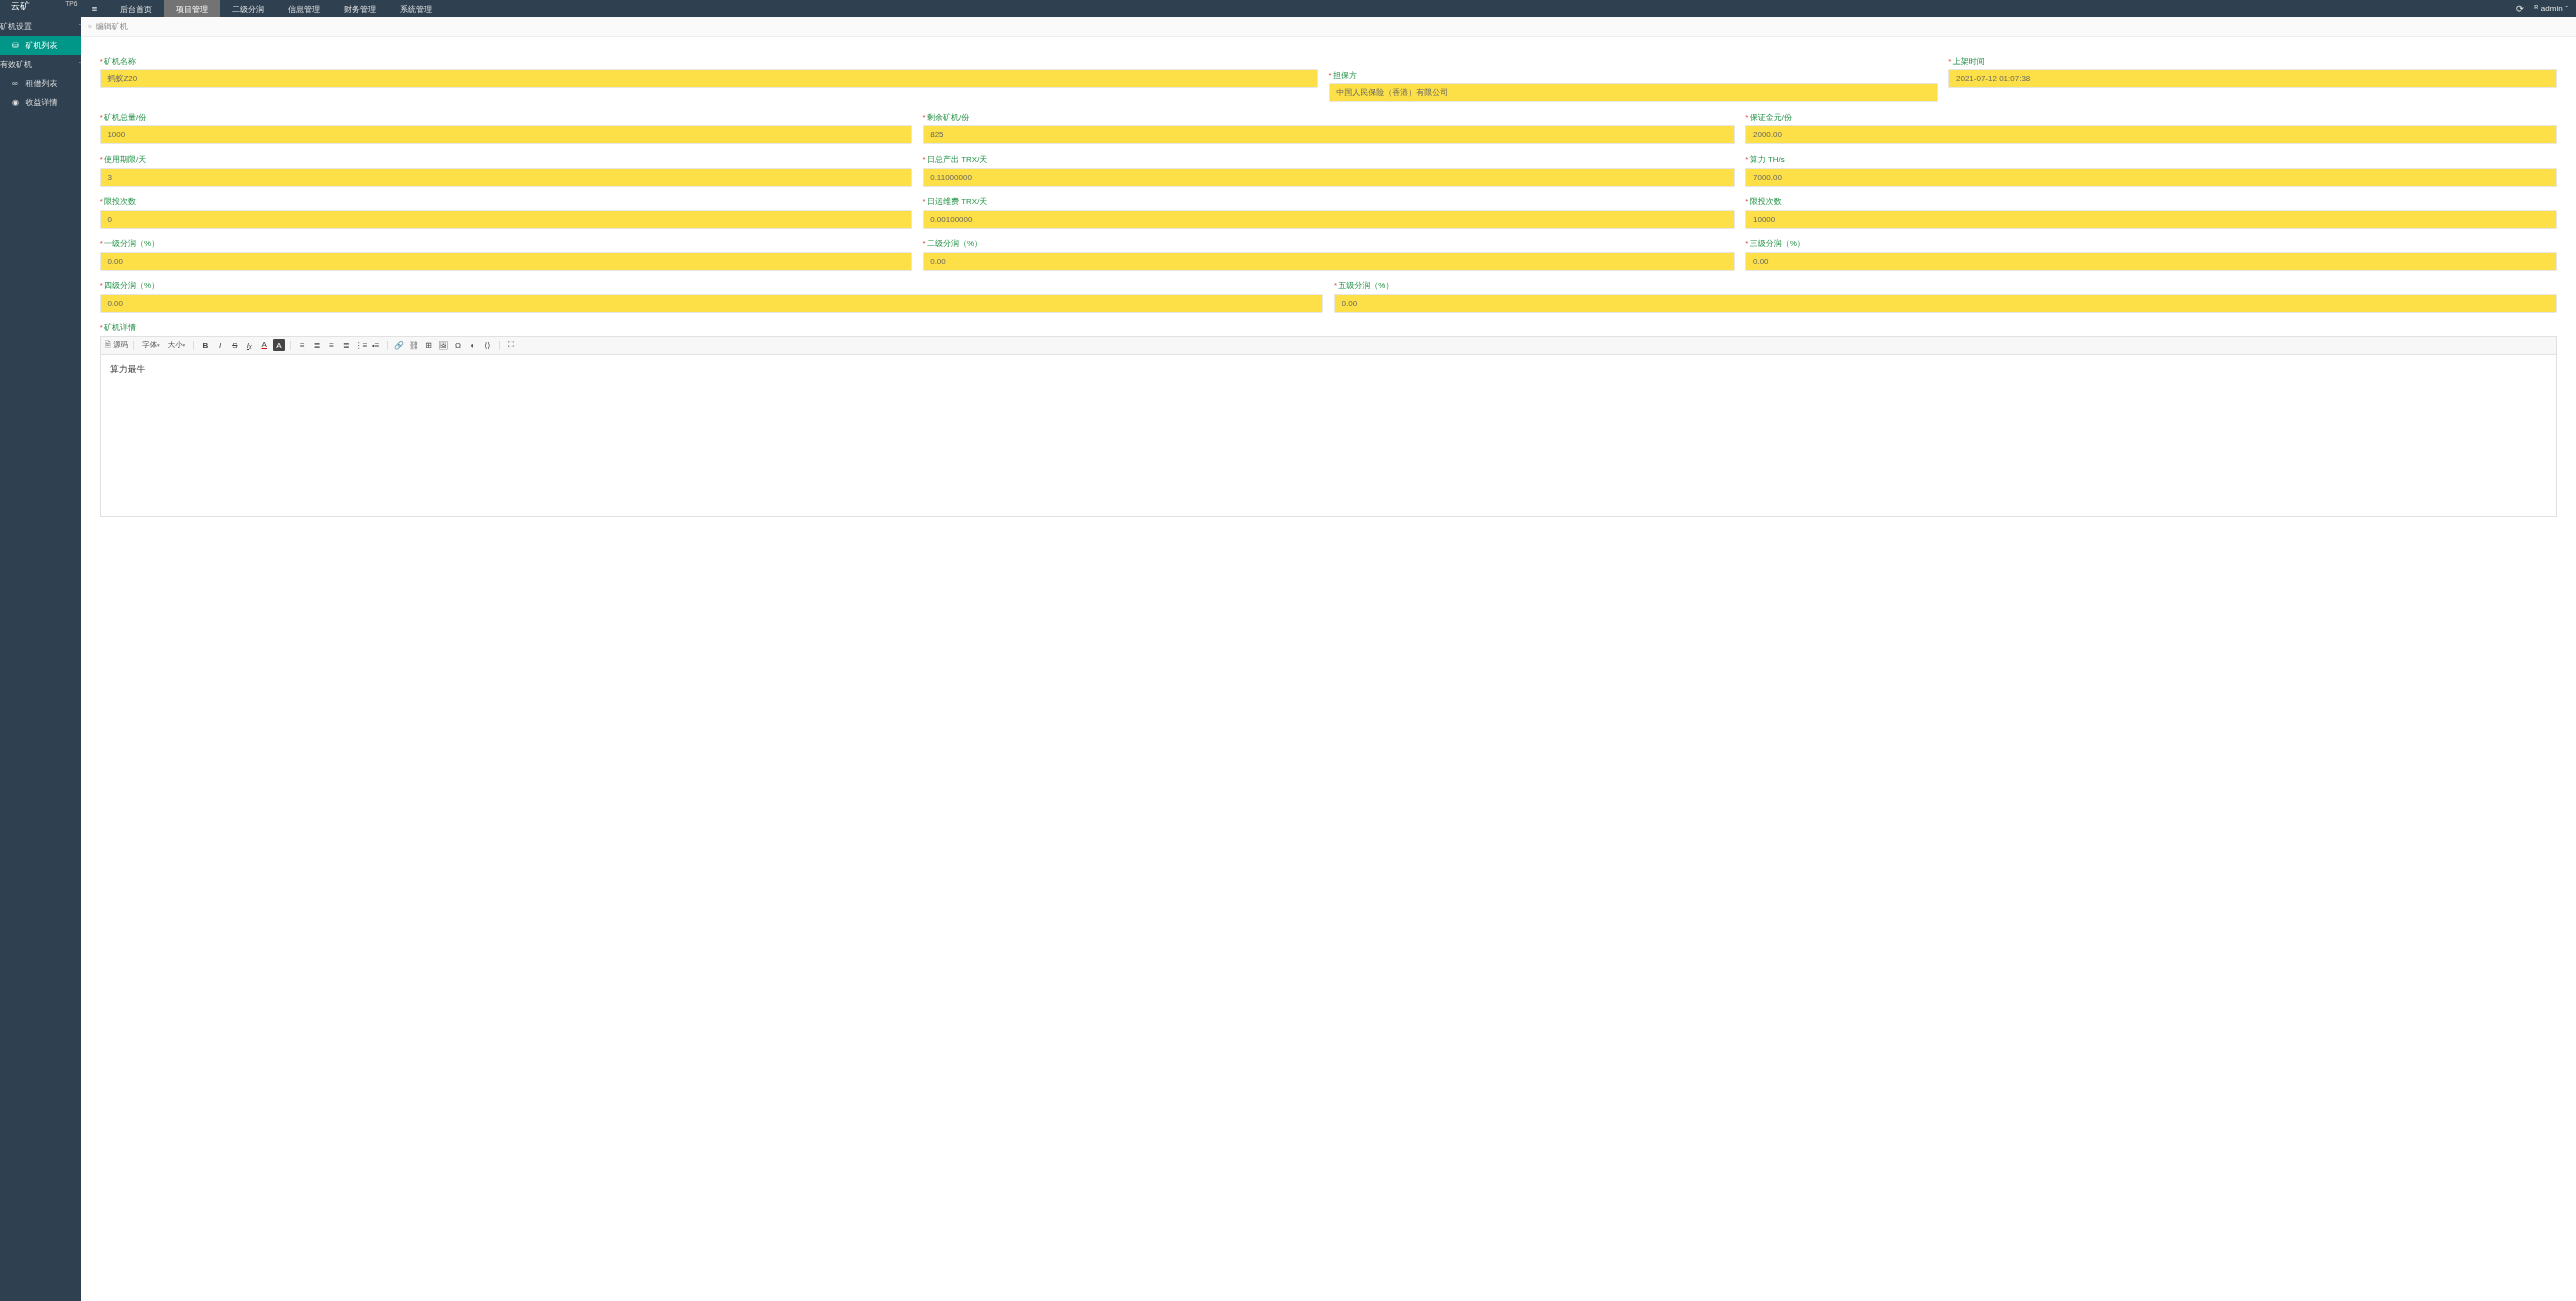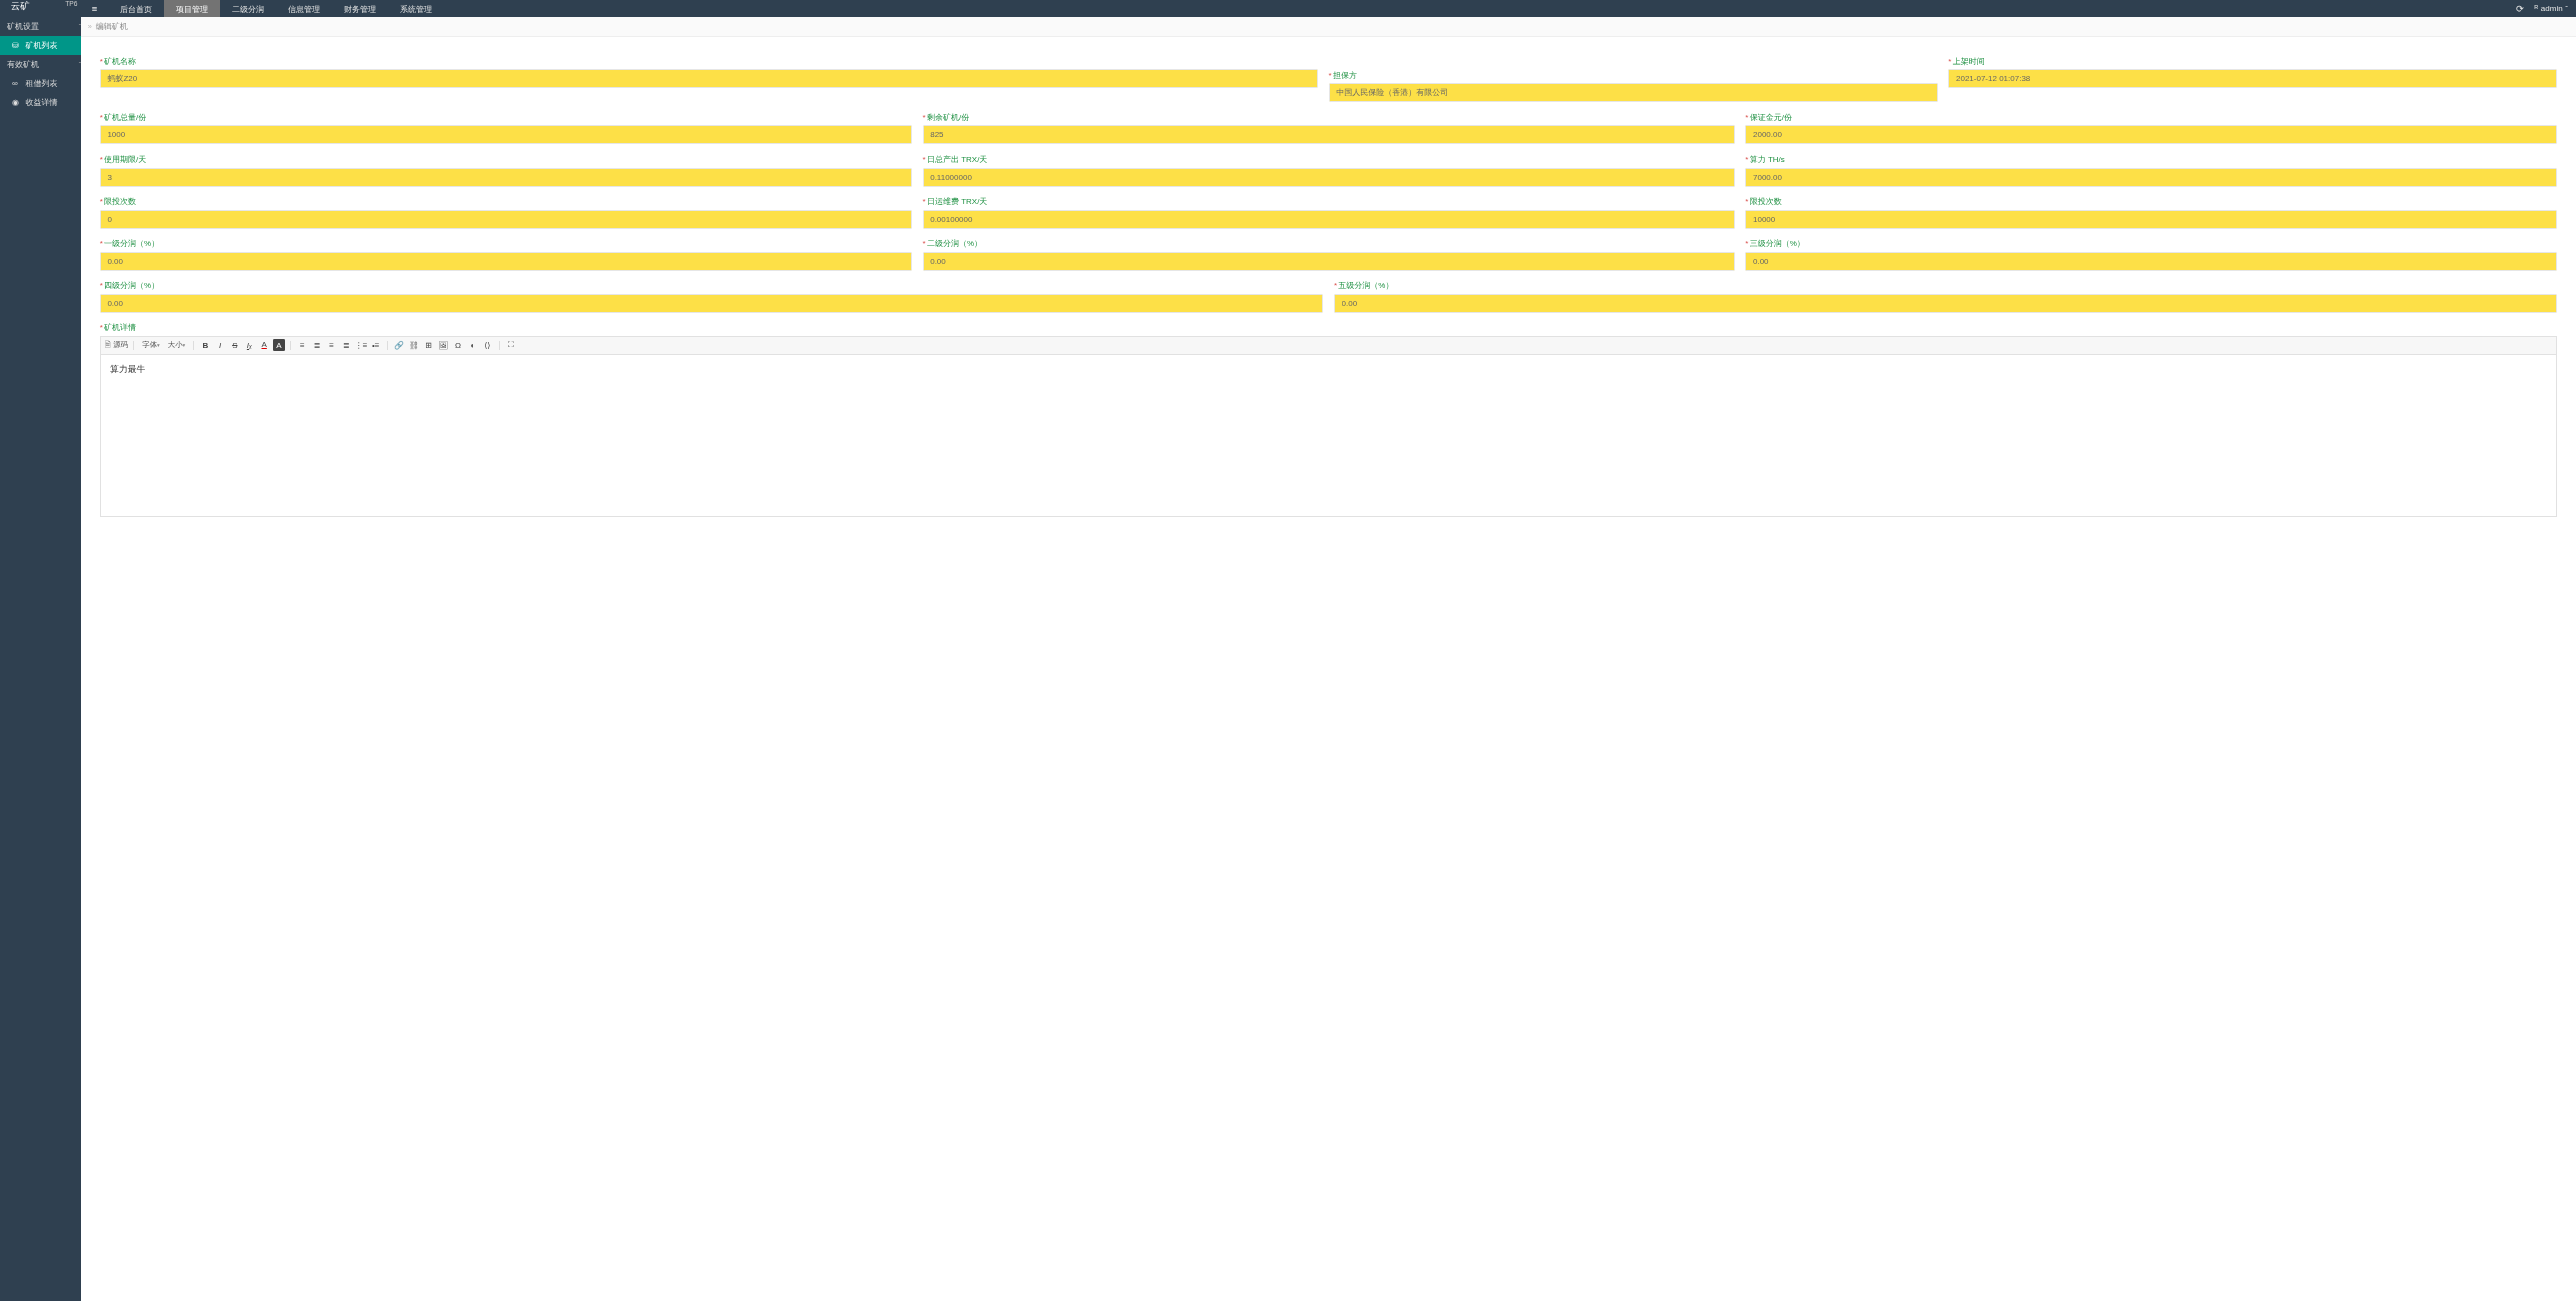--- a/index.html
+++ b/index.html
@@ -16,21 +16,21 @@
   .navtab { padding: 9px 12px; display: flex; align-items: center; cursor: pointer; font-size: 8px; color: #e5e5e5;}
   .navtab.active { background: #737373; color: #fff; }
   .top-right { margin-left: auto; display: flex; align-items: center; padding-right: 8px; gap: 5.4px;}
   .refresh-icon { cursor:pointer; font-size:9.4px; color:#e5e5e5; padding:0 5.4px;}
   .user-area { display:flex; align-items:center; gap:2.7px; cursor:pointer; color:#e5e5e5;}
 
   .layout { display: flex; min-height: calc(100vh - 17px); }
   .sidebar { width: 81px; background: #2f4050; color: #ddd; }
   .side-group-head {
     height: 19px; display:flex; align-items:center; padding: 0 0; font-size:8px; cursor:pointer;
-    justify-content: space-between; color:#ddd;margin-left:7px;
+    justify-content: space-between; color:#ddd;
   }
   .side-item {
     height: 19px; display:flex; align-items:center; padding-left: 12px; font-size:8px; cursor:pointer;
     color:#ddd; gap:4px;
   }
   .side-item.active { background:#009688; color:#fff; }
   .side-icon { width:9.4px; display:inline-block; font-size:8px; }
   .chev { font-size:6.7px; color:#aaa;}
 
   .main { flex:1; background:#fff; }

